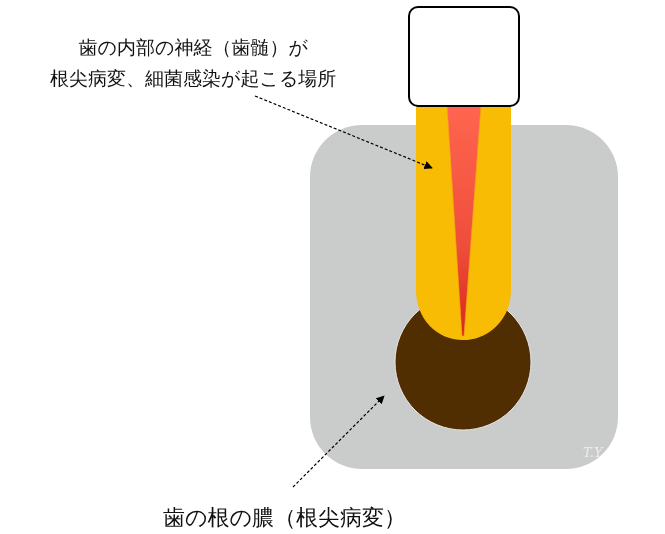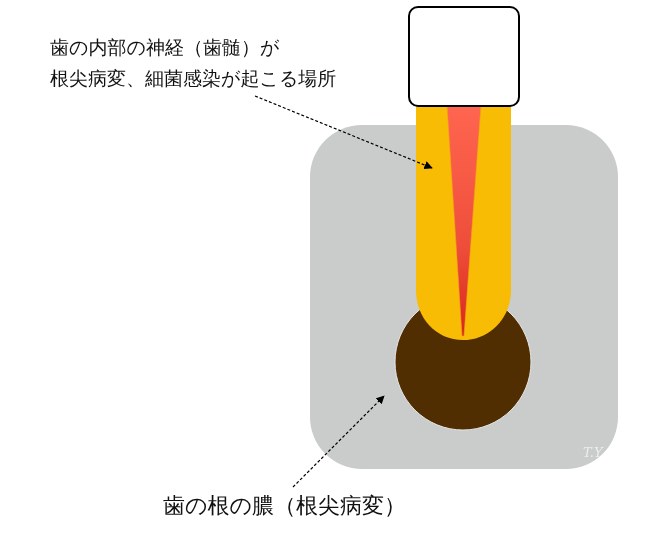--- a/index.html
+++ b/index.html
@@ -1,20 +1,20 @@
 <!DOCTYPE html>
 <html><head>
   <meta charset="utf-8">
   <style>
     html, body { margin: 0; padding: 0; background: #ffffff; }
     body { width: 665px; height: 534px; position: relative; overflow: hidden; font-family: "DejaVu Sans", "Liberation Sans", sans-serif; }
     #diagram { position: absolute; left: 0; top: 0; }
-    .label { position: absolute; color: #111111; white-space: nowrap; }
+    .label { position: absolute; color: #111111; white-space: nowrap; text-align: center; }
     #label-pulp { left: 50px; top: 32px; font-size: 19px; line-height: 31px; }
-    #label-lesion { left: 163px; top: 492px; font-size: 22px; line-height: 28px; }
+    #label-lesion { left: 163px; top: 504px; font-size: 22px; line-height: 28px; }
     .wm { font-family: "DejaVu Serif", "Liberation Serif", serif; font-style: italic; }
   </style>
 </head>
 <body>
 
 <svg id="diagram" width="665" height="534" viewBox="0 0 665 534" xmlns="http://www.w3.org/2000/svg">
   <defs>
     <linearGradient id="pulpGrad" x1="0" y1="0" x2="0" y2="1">
       <stop offset="0" stop-color="#FF6550"></stop>
       <stop offset="0.6" stop-color="#EF4F3A"></stop>

